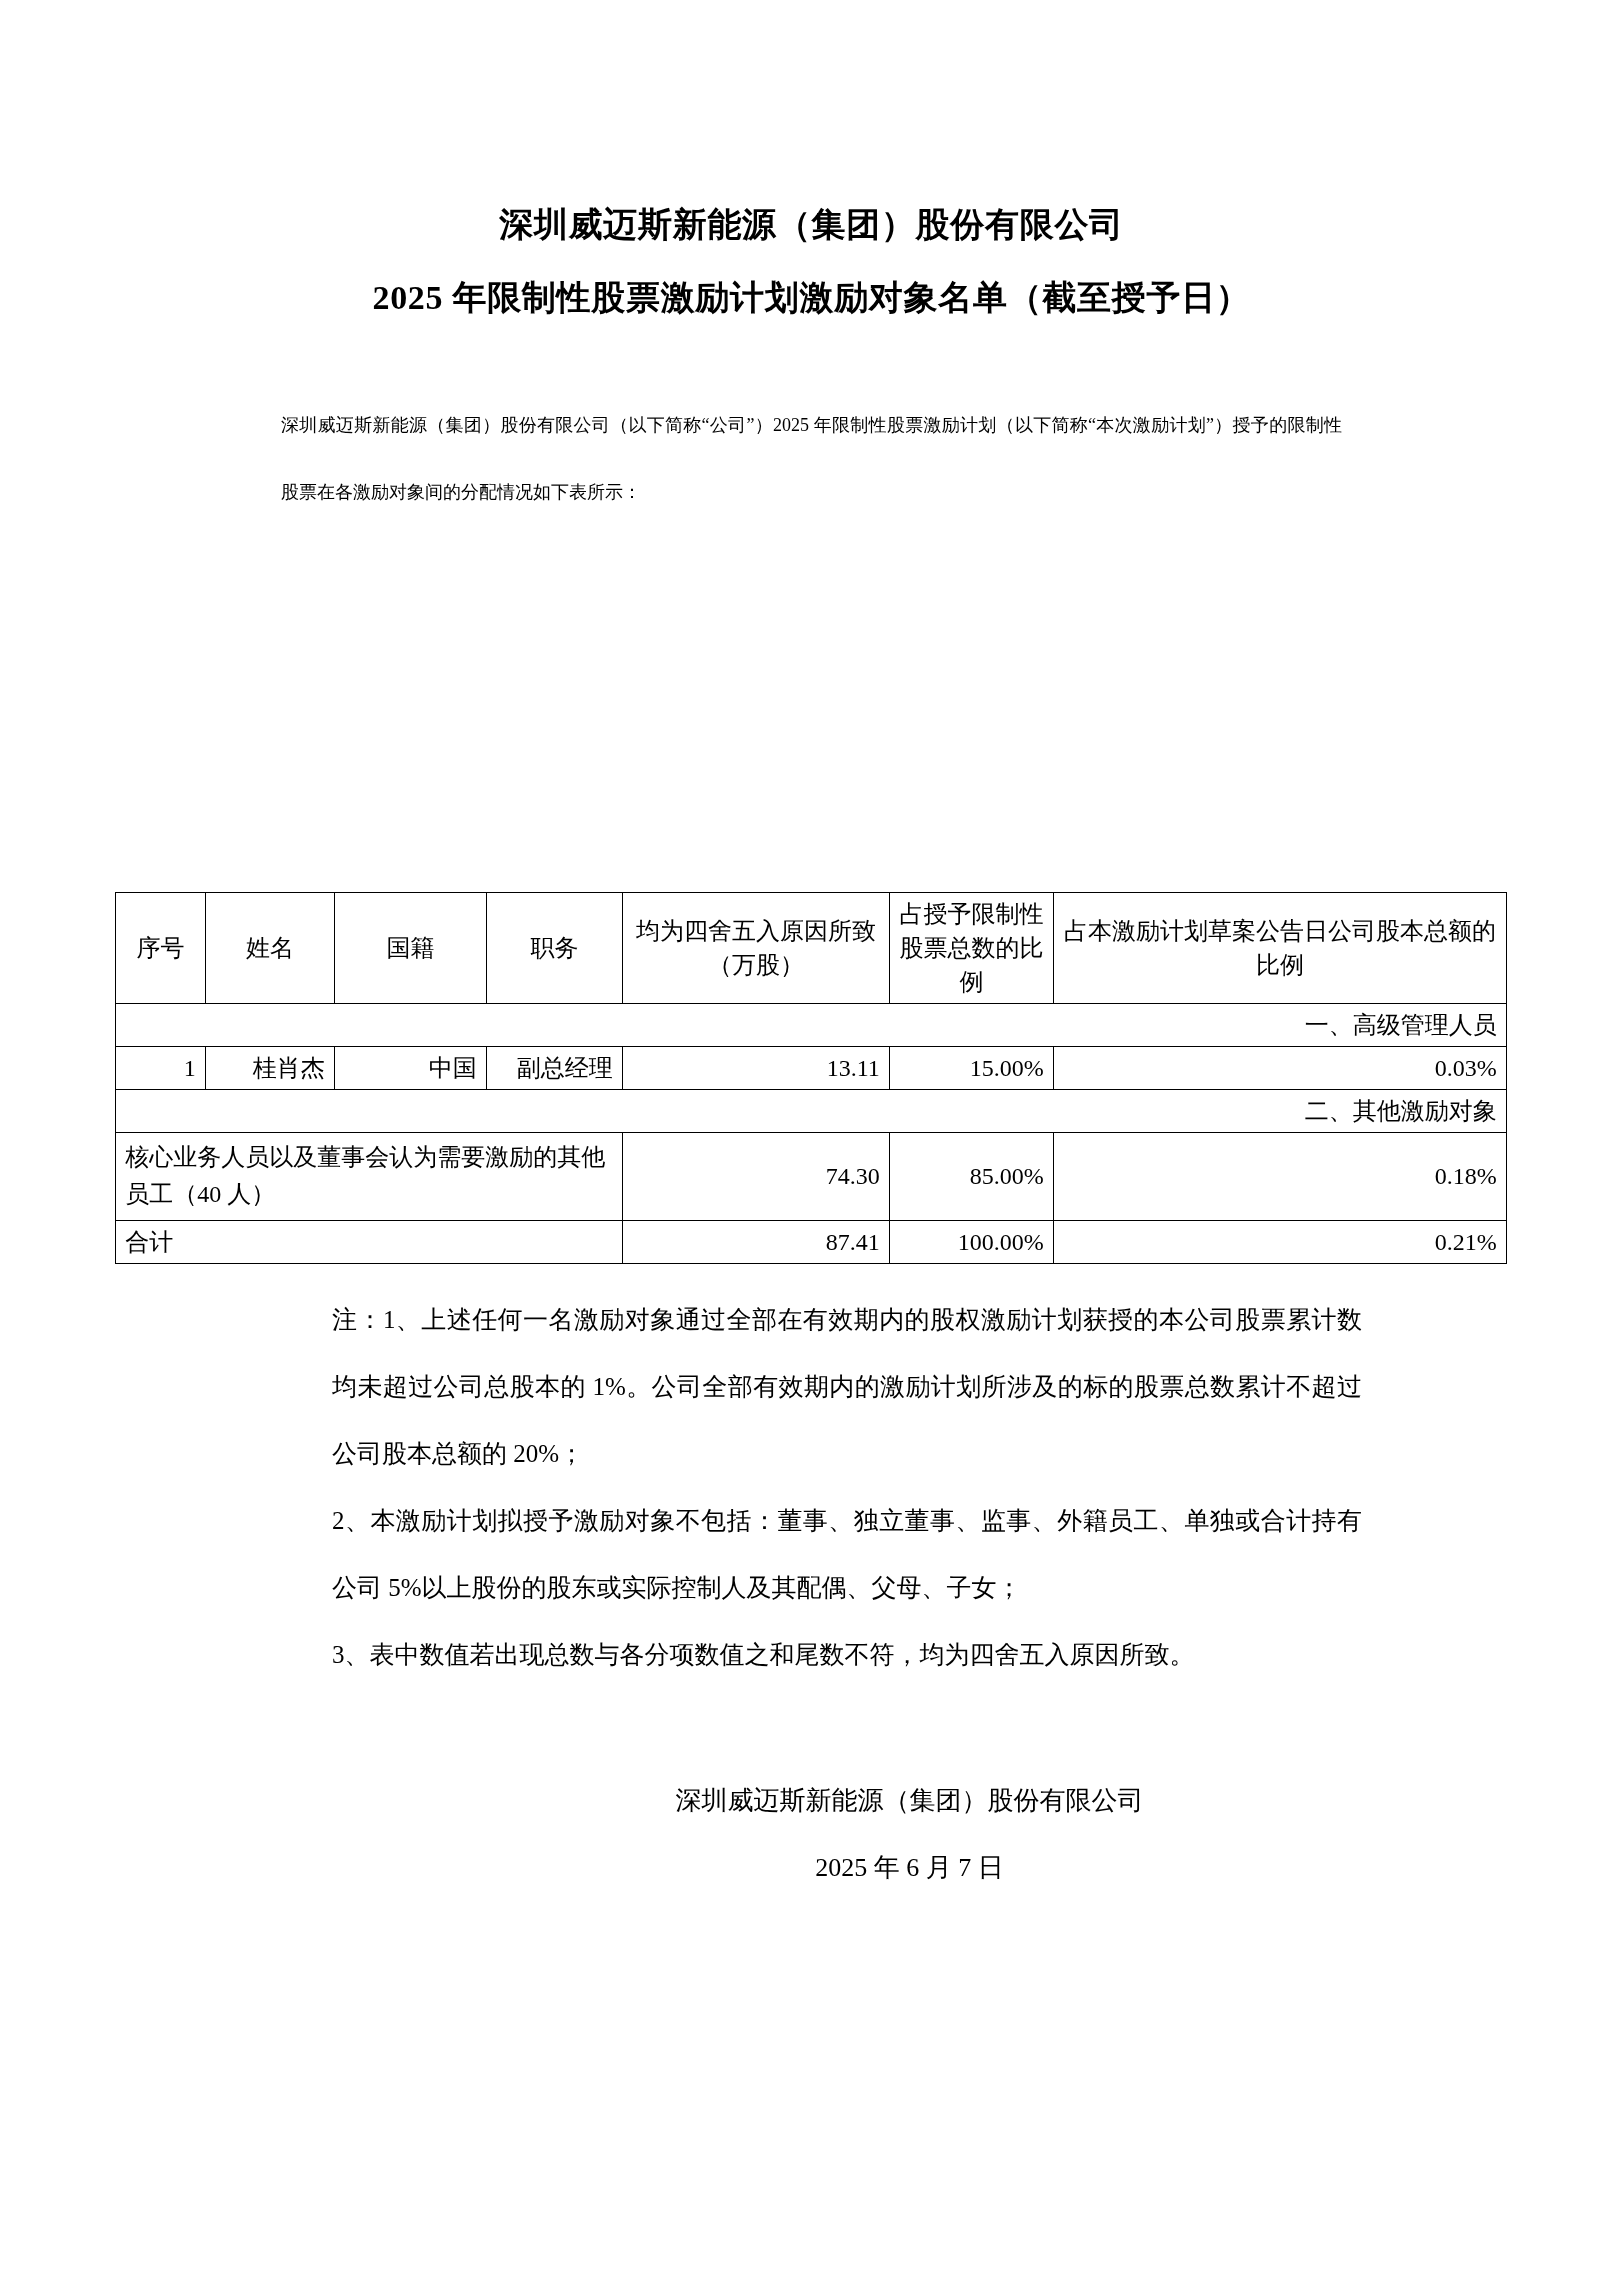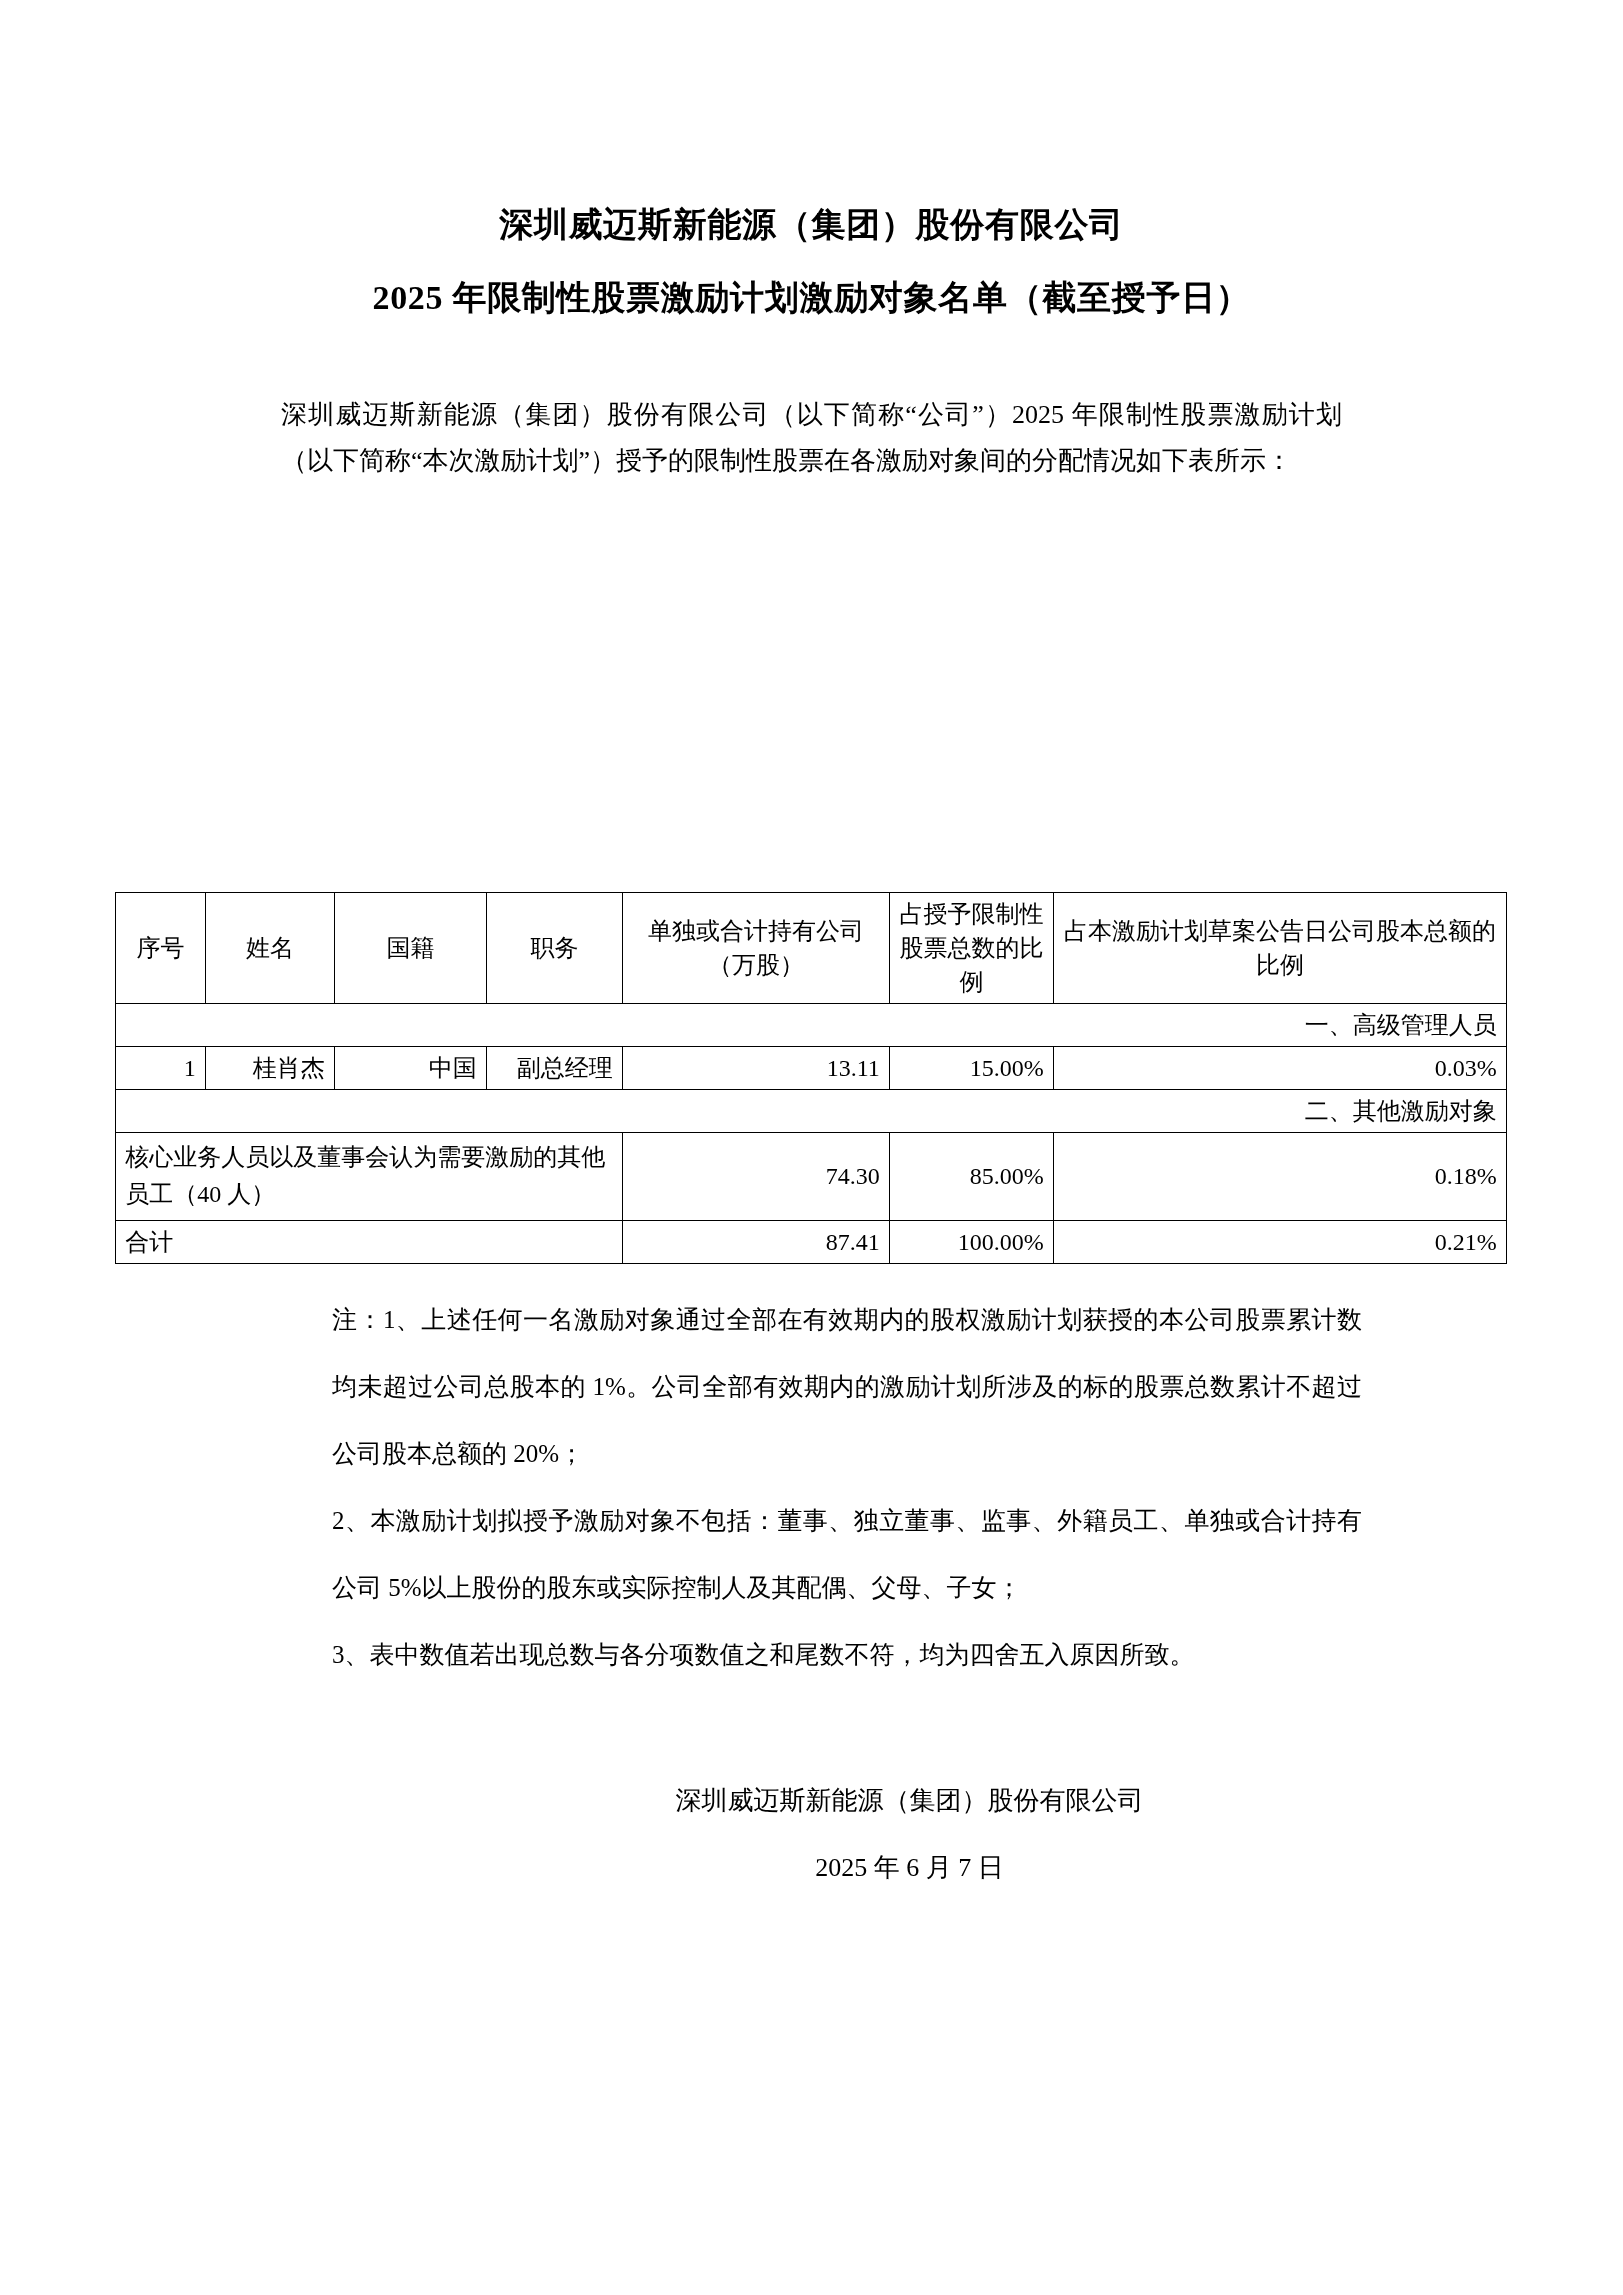--- a/index.html
+++ b/index.html
@@ -33,22 +33,22 @@
     line-height: 1.0;
     letter-spacing: 0.7px;
   }
   .doc-title + .doc-title {
     margin-top: 39px;
   }
 
   
   .intro {
     margin: 77px 281px 0 281px;
-    font-size: 26px;
-    line-height: 46px;
+    font-size: 18px;
+    line-height: 67px;
     text-align: justify;
     text-justify: inter-ideograph;
     text-indent: 0;
   }
   .intro p {
     margin: 0;
   }
 
   
   .table-wrap {
@@ -156,21 +156,21 @@
         <col class="col-5">
           <col class="col-6">
           <col class="col-7">
       </colgroup>
       <thead>
         <tr>
           <th>序号</th>
           <th>姓名</th>
           <th>国籍</th>
           <th>职务</th>
-          <th>单独或合计持有公司（万股）</th>
+          <th>均为四舍五入原因所致（万股）</th>
           <th>占授予限制性股票总数的比例</th>
           <th>占本激励计划草案公告日公司股本总额的比例</th>
         </tr>
       </thead>
       <tbody>
         <tr class="section-row">
           <td class="lft" colspan="7">一、高级管理人员</td>
         </tr>
         <tr class="data-row">
           <td class="lft">1</td>

